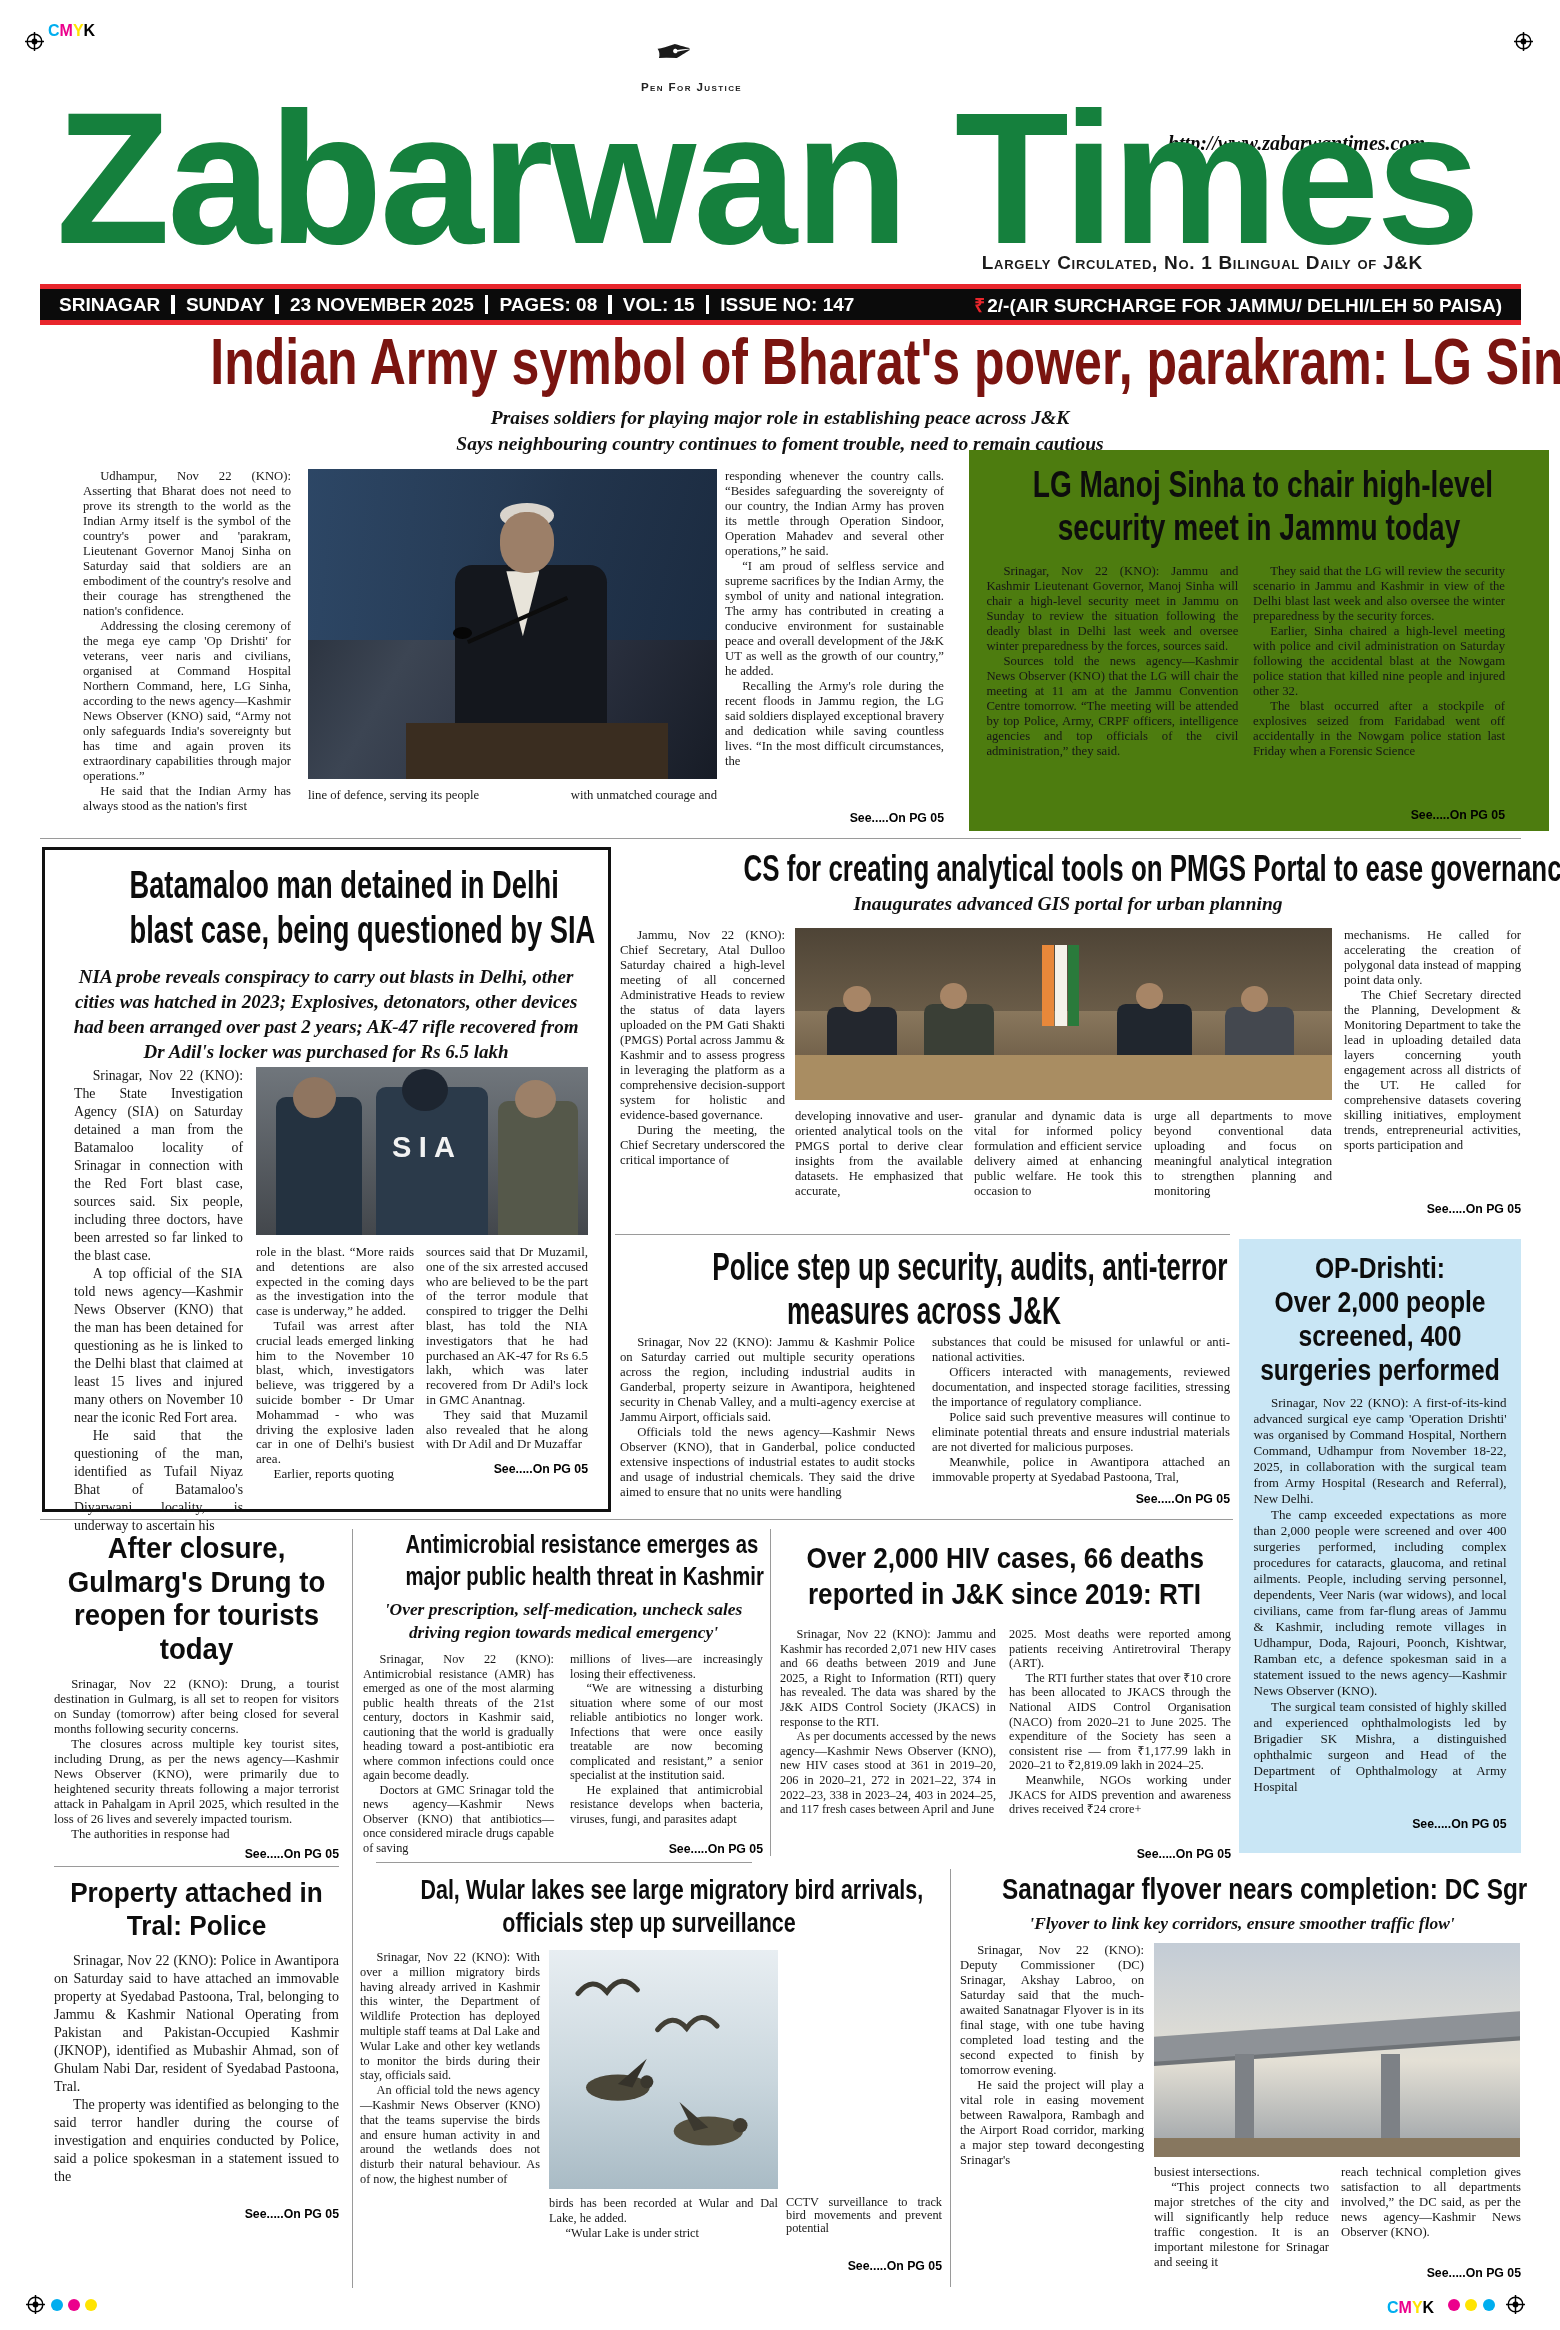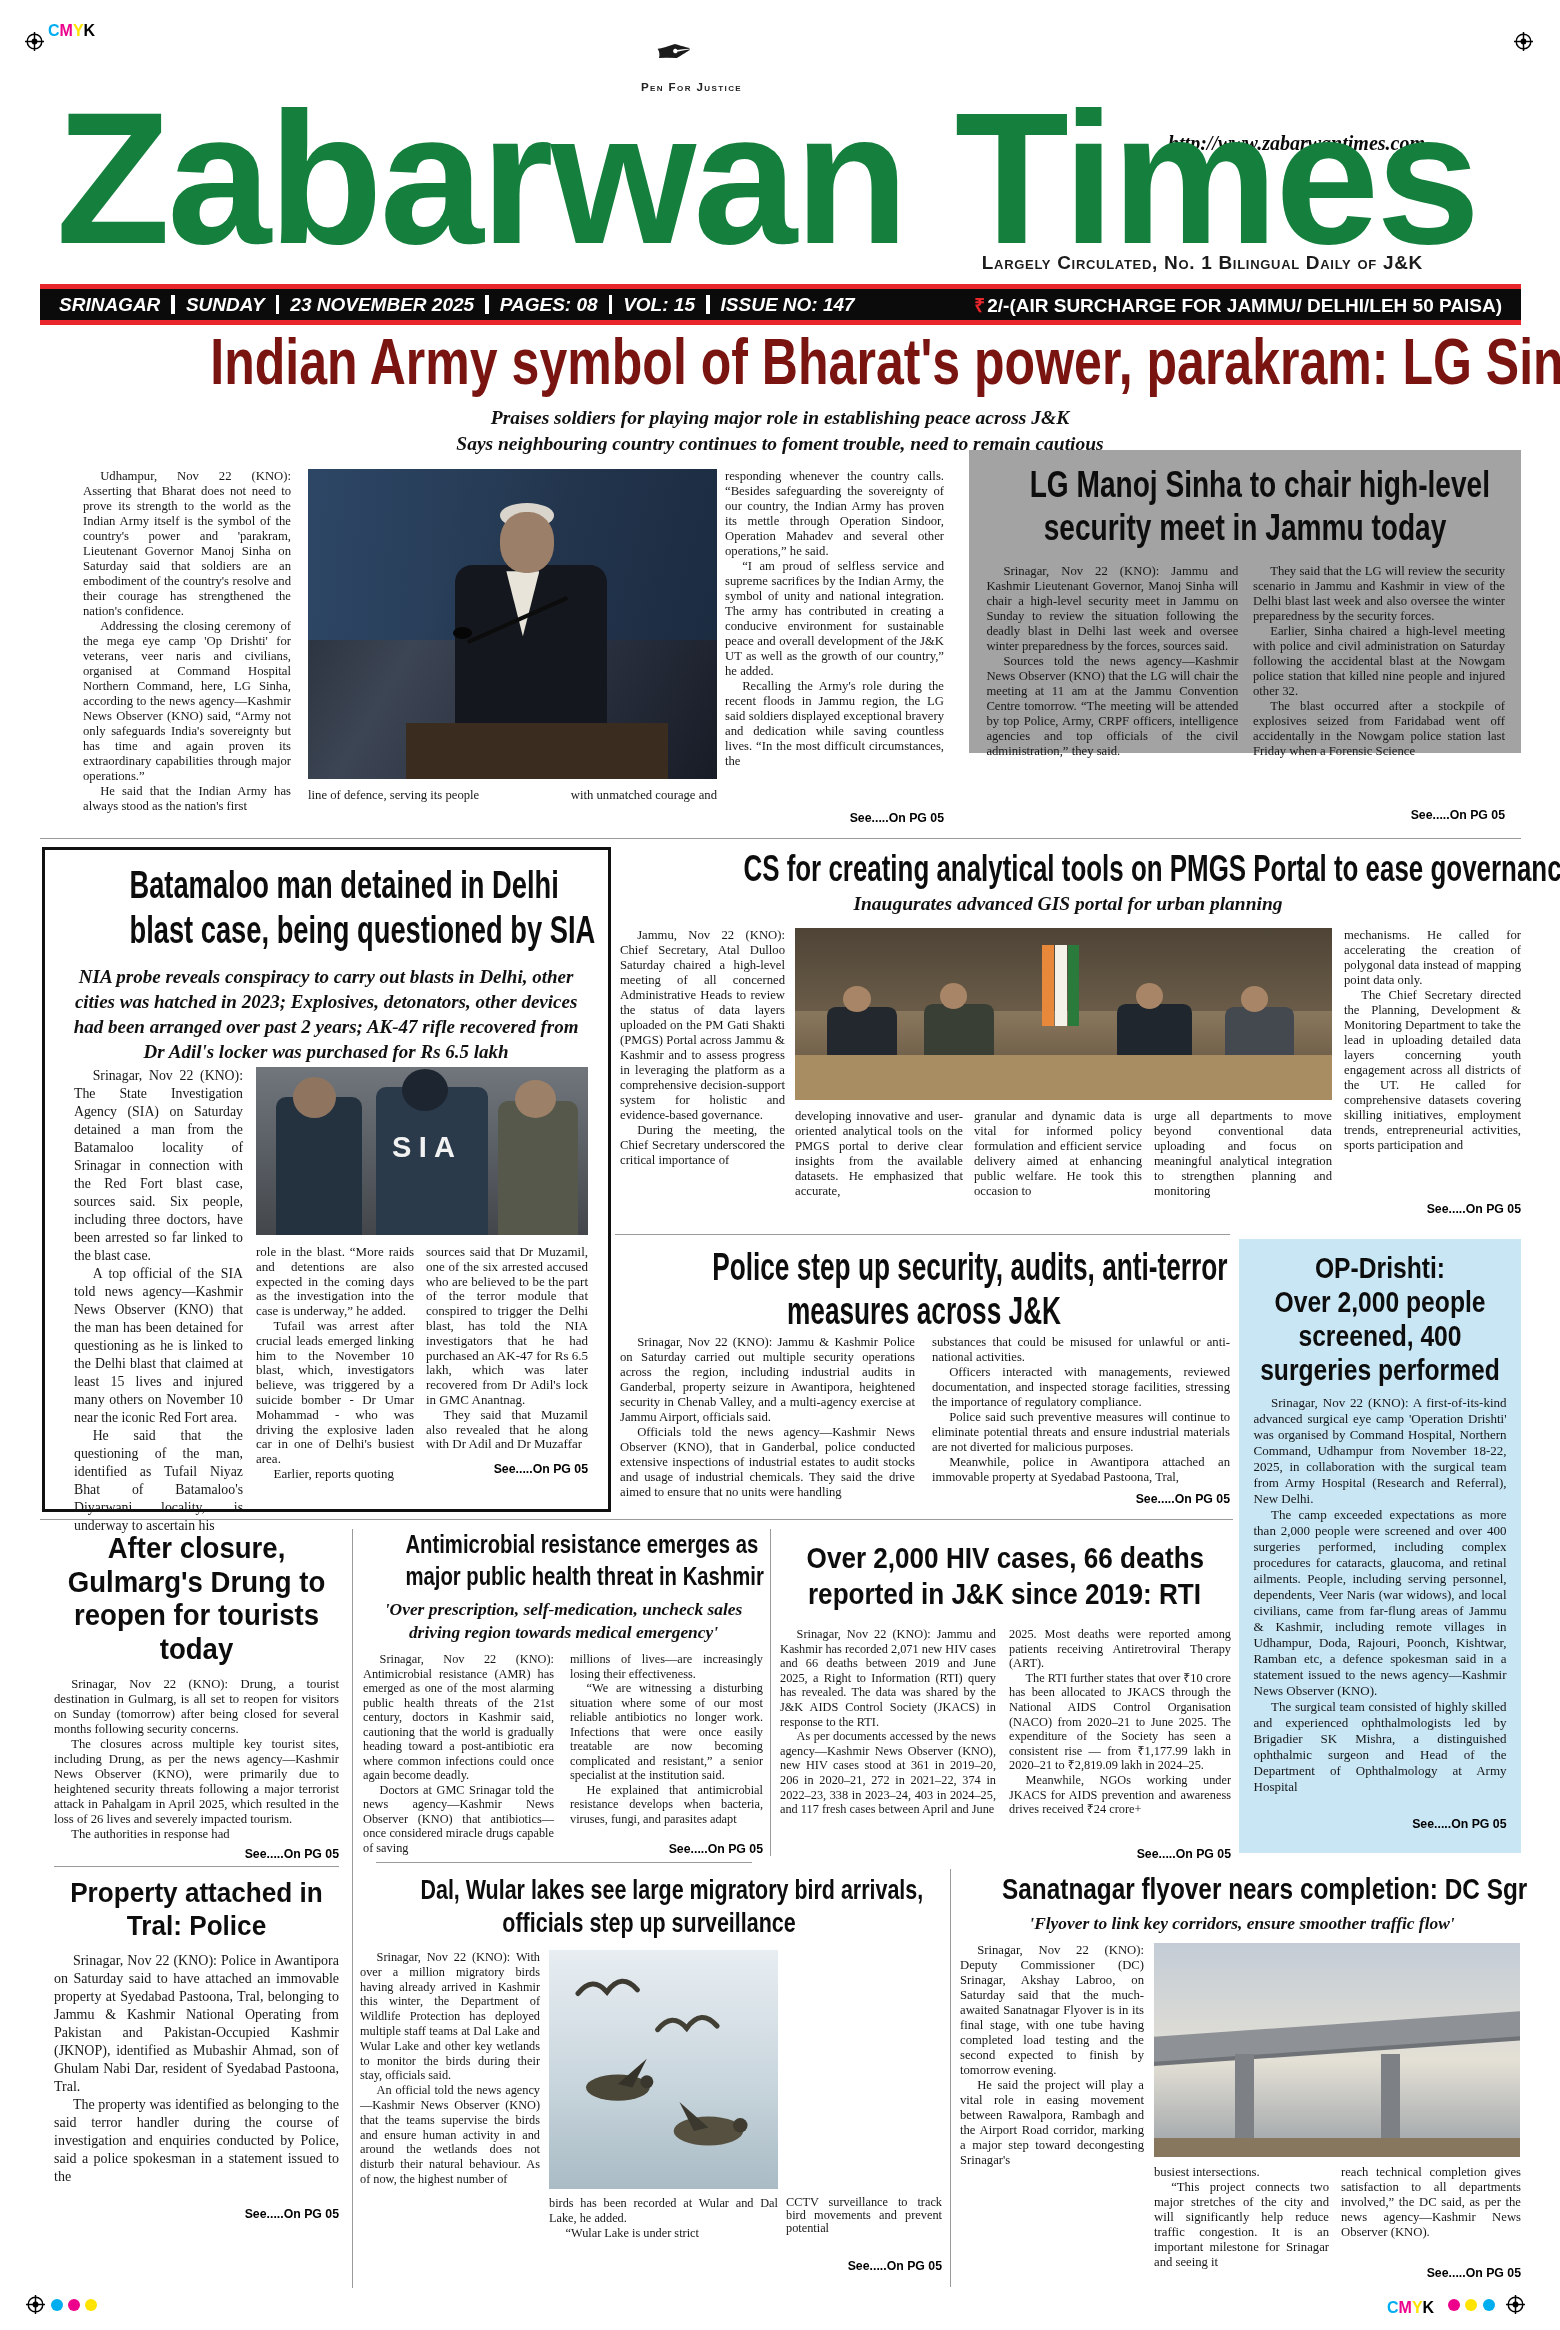--- a/index.html
+++ b/index.html
@@ -34,35 +34,35 @@
      font-weight:700;font-size:187px;line-height:1;letter-spacing:-2.9px;color:#15803d;white-space:nowrap;}
   #circulation{position:absolute;left:833px;top:252px;width:590px;text-align:right;
      font-family:"Liberation Sans",sans-serif;font-weight:600;font-size:19px;letter-spacing:0.7px;
      font-variant:small-caps;color:#1c1c1c;}
   
   #infobar{position:absolute;left:40px;top:284px;width:1481px;height:41px;box-sizing:border-box;
      background:#0b0b0b;border-top:5px solid #e8262c;border-bottom:5px solid #e8262c;
      display:flex;justify-content:space-between;align-items:center;padding:0 19px;
      font-family:"Liberation Sans",sans-serif;color:#fff;font-size:19px;font-weight:600;white-space:nowrap;}
   .ib-left{display:flex;align-items:center;}
-  .ib-item{padding:0 11px;font-style:italic;}
+  .ib-item{padding:0 11px;}
   .ib-item:first-child{padding-left:0;}
   .ib-sep{width:3.6px;height:19px;background:#fff;display:inline-block;}
   .ib-bold{font-weight:800;}
   #ib-price .rupee{color:#e8262c;font-weight:800;padding-right:2.2px;}
   
   #lead-hl{left:40px;top:327px;width:1481px;font-size:65px;--sx:.77;line-height:1.08;color:#7a1410;}
   #lead-deck1{left:217px;top:407px;width:1126px;font-size:19.5px;}
   #lead-deck2{left:217px;top:433px;width:1126px;font-size:19.5px;}
   #lead-col1{left:83px;top:469px;width:208px;font-size:12.7px;line-height:15px;}
   #lead-photo{left:308px;top:469px;width:409px;height:310px;}
   #lead-caption{position:absolute;left:308px;top:788px;width:409px;display:flex;justify-content:space-between;
      font-family:"Liberation Serif",serif;font-size:12.7px;color:#161616;}
   #lead-col3{left:725px;top:469px;width:219px;font-size:12.7px;line-height:15px;}
-  #meet-box{position:absolute;left:969px;top:450px;width:552px;height:303px;background:#a3a3a3;}
+  #meet-box{position:absolute;left:969px;top:450px;width:552px;height:381px;background:#4d7c0f;padding-left:28px;}
   #meet-hl{left:0;right:0;top:13px;font-size:36px;--sx:.78;line-height:1.2;position:absolute;}
   #meet-c1{left:17.4px;top:114px;width:252px;font-size:12.7px;line-height:15px;}
   #meet-c2{left:284px;top:114px;width:252px;font-size:12.7px;line-height:15px;}
   
   #sia-box{position:absolute;left:42px;top:847px;width:569px;height:665px;border:3.6px solid #111;box-sizing:border-box;}
   #sia-hl{left:0;right:0;top:11.6px;font-size:39px;--sx:.70;line-height:1.16;position:absolute;text-align:right;}
   #sia-deck{left:24.6px;top:114px;width:513px;font-size:19px;line-height:1.32;}
   #sia-c1{left:29px;top:217px;width:169px;font-size:13.8px;line-height:18px;}
   #sia-photo{left:211px;top:217px;width:332px;height:168px;}
   #sia-c2{left:211px;top:395px;width:158px;font-size:13px;line-height:14.8px;}

